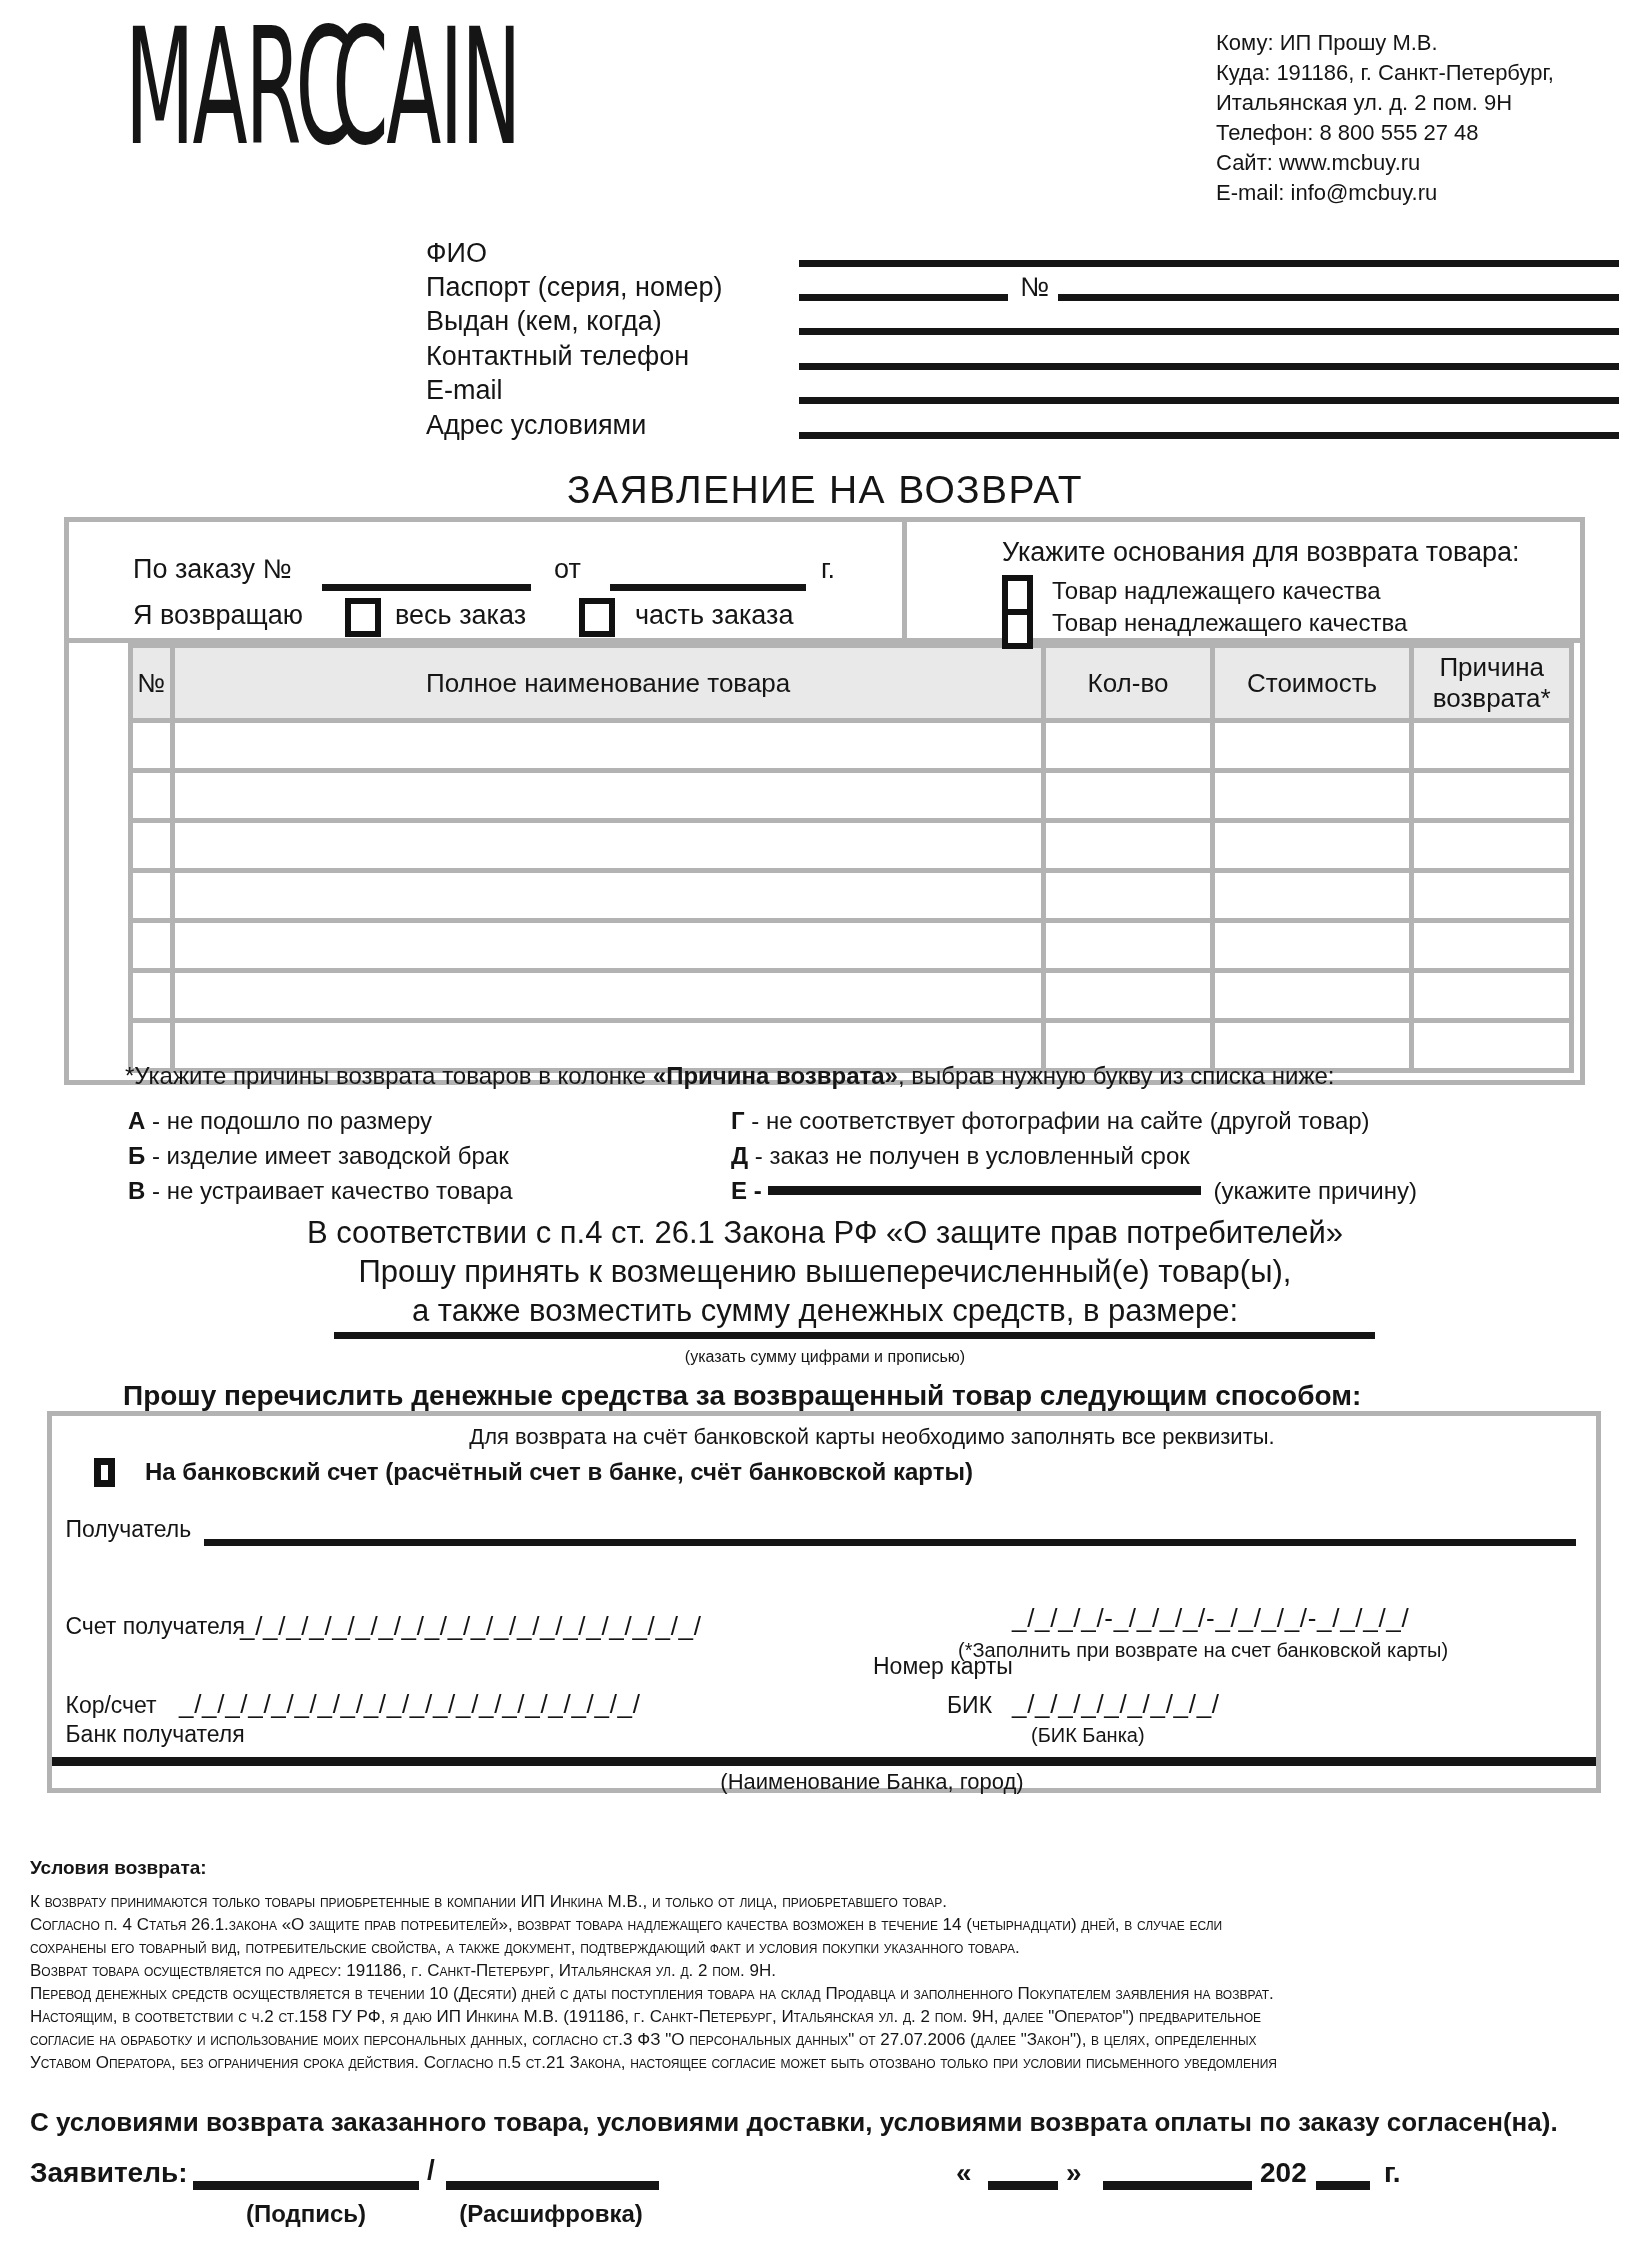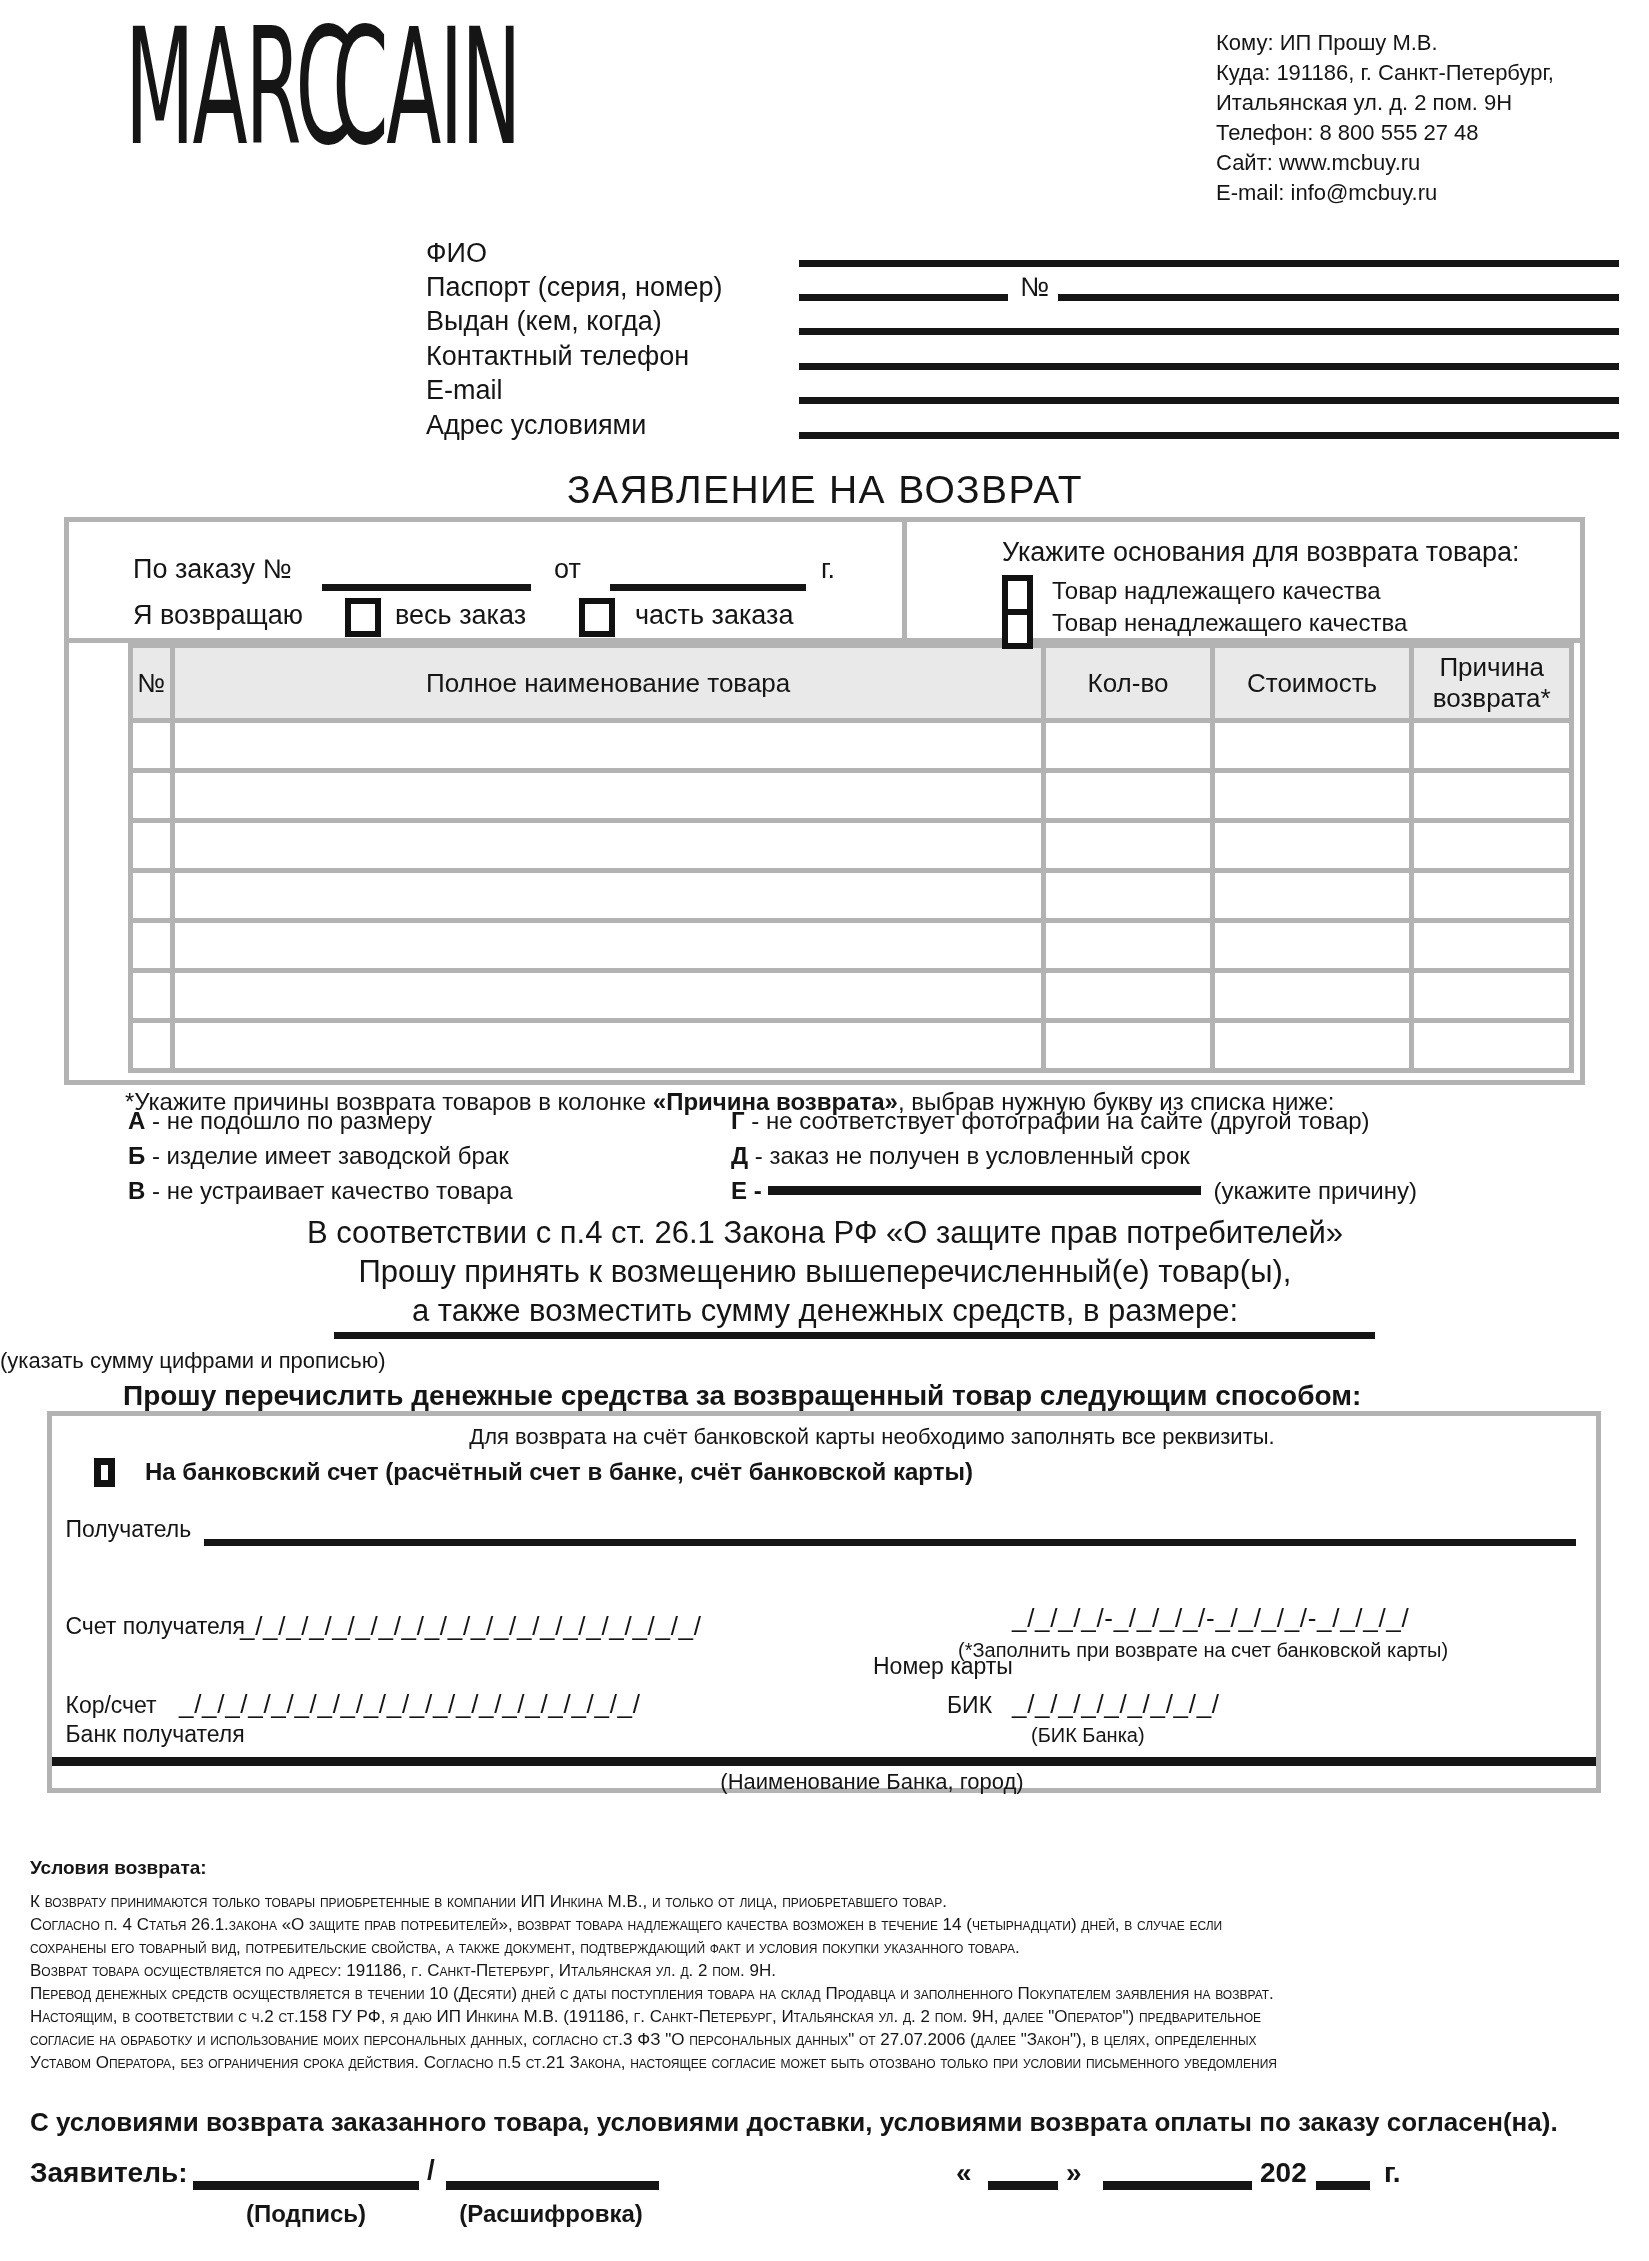--- a/index.html
+++ b/index.html
@@ -40,21 +40,21 @@
   table.items td{height:43px;background:#fff;}
   .th-tall{height:68px;}
 
   .note-line{font-size:24px;}
   .rrow{font-size:24px;white-space:nowrap;}
   .rkey{font-weight:bold;}
   .eline{display:inline-block;background:#151515;height:8.8px;width:433px;vertical-align:middle;margin:0 12px 4px 6.8px;}
 
   .center-line{width:100%;text-align:center;font-size:31px;}
   .sumline{background:#151515;height:7.4px;}
-  .sumcap{width:100%;font-size:22px;}
+  .sumcap{width:100%;text-align:center;font-size:16px;}
 
   .transfer-h{font-size:28px;font-weight:bold;}
 
   .bankbox{border:5.4px solid #b3b3b3;}
   .bb-note{width:100%;text-align:center;font-size:22px;padding-left:48px;}
   .bb-cb{width:7.4px;height:15px;border:7.4px solid #111;position:absolute;background:#fff;}
   .bb-opt{font-size:24px;font-weight:bold;white-space:nowrap;}
   .bb-label{font-size:23px;white-space:nowrap;}
   .slots{font-size:26px;letter-spacing:0.7px;white-space:nowrap;}
   .bline{background:#151515;height:6.8px;}
@@ -200,21 +200,21 @@
               <td></td>
               <td></td>
               <td></td>
               <td></td>
             </tr>
       </tbody>
         </table>
     </div>
   </div>
 
-  <div class="abs note-line" style="left:125px;top:1088px;text-align:right;">
+  <div class="abs note-line" style="left:125px;top:1062px;text-align:right;">
     <span>*Укажите причины возврата товаров в колонке </span><b>«Причина возврата»</b><span>, выбрав нужную букву из списка ниже:</span>
   </div>
 
   <div class="abs rrow" style="left:128px;top:1107px;"><span class="rkey">А</span> <span>- не подошло по размеру</span></div>
   <div class="abs rrow" style="left:128px;top:1142px;"><span class="rkey">Б</span> <span>- изделие имеет заводской брак</span></div>
   <div class="abs rrow" style="left:128px;top:1177px;"><span class="rkey">В</span> <span>- не устраивает качество товара</span></div>
   <div class="abs rrow" style="left:731px;top:1107px;"><span class="rkey">Г</span> <span>- не соответствует фотографии на сайте (другой товар)</span></div>
   <div class="abs rrow" style="left:731px;top:1142px;"><span class="rkey">Д</span> <span>- заказ не получен в условленный срок</span></div>
   <div class="abs rrow" style="left:731px;top:1177px;"><span class="rkey">Е</span> <span class="rkey">-</span><span class="eline"></span><span>(укажите причину)</span></div>
 

